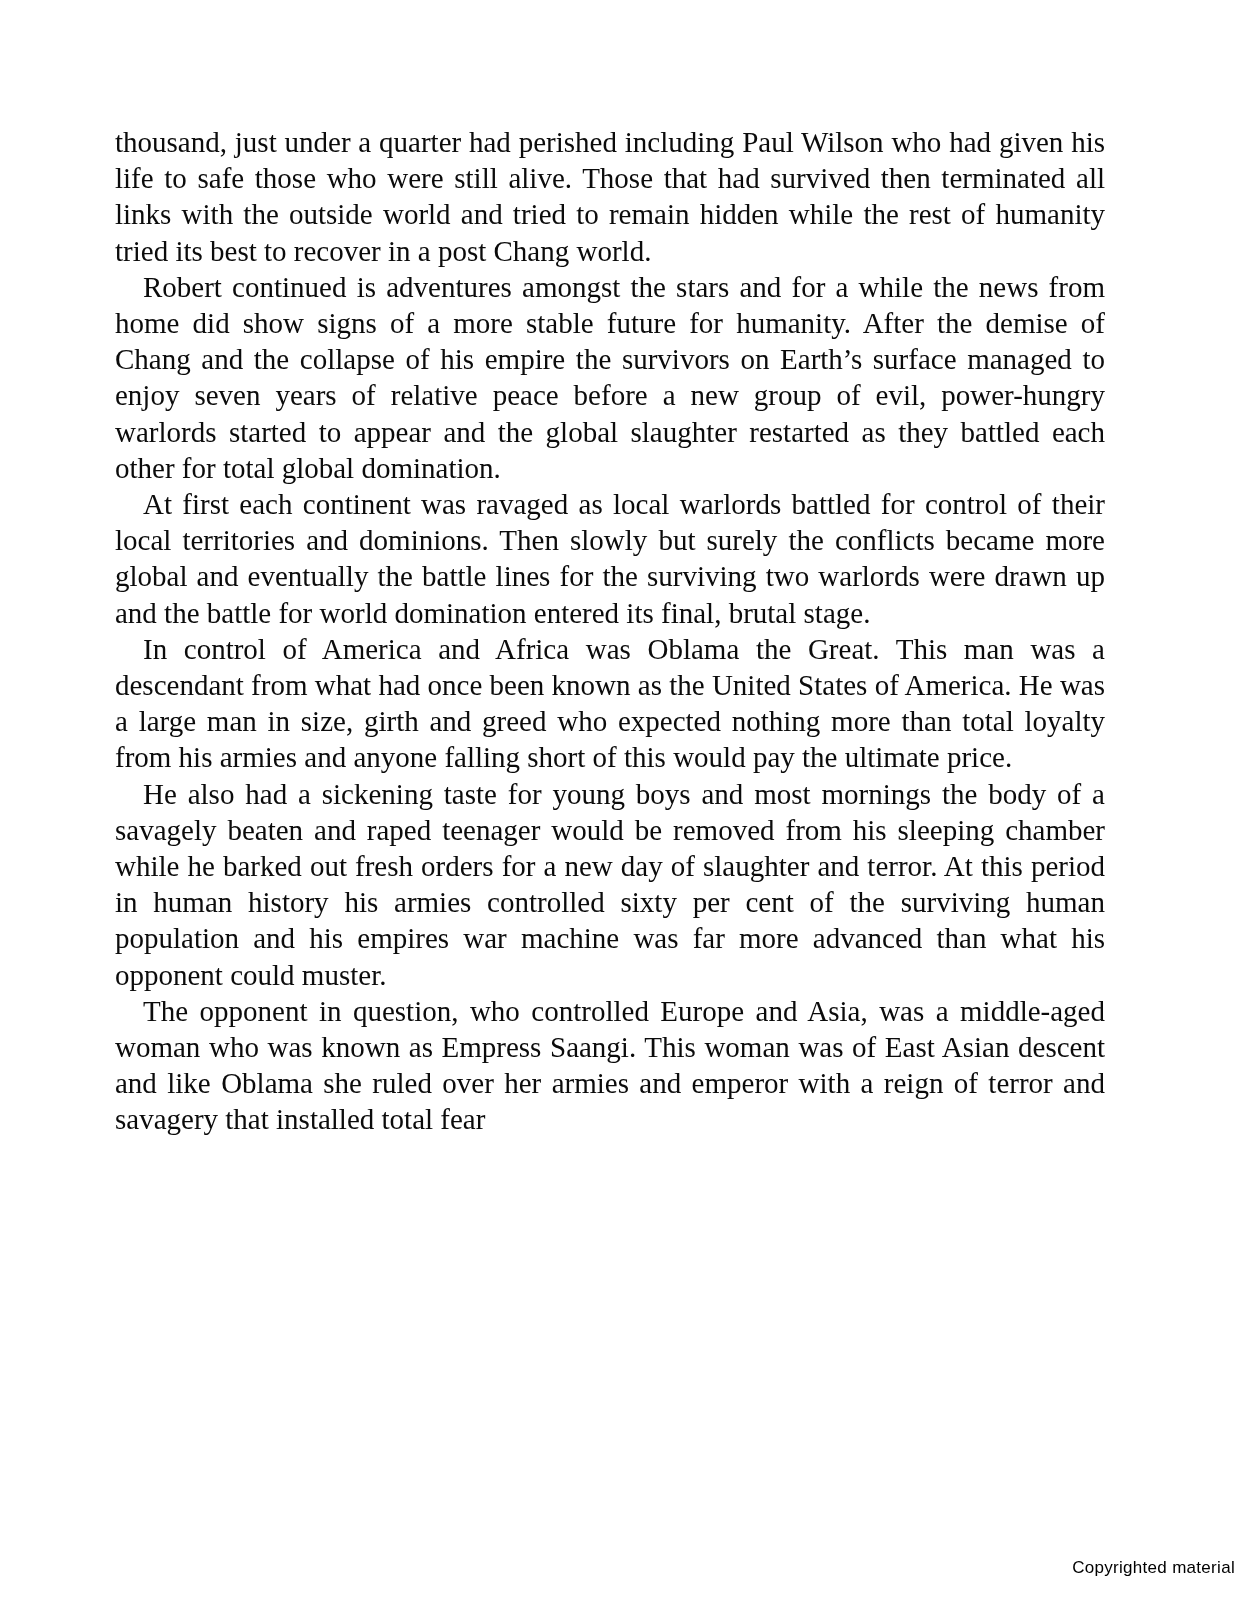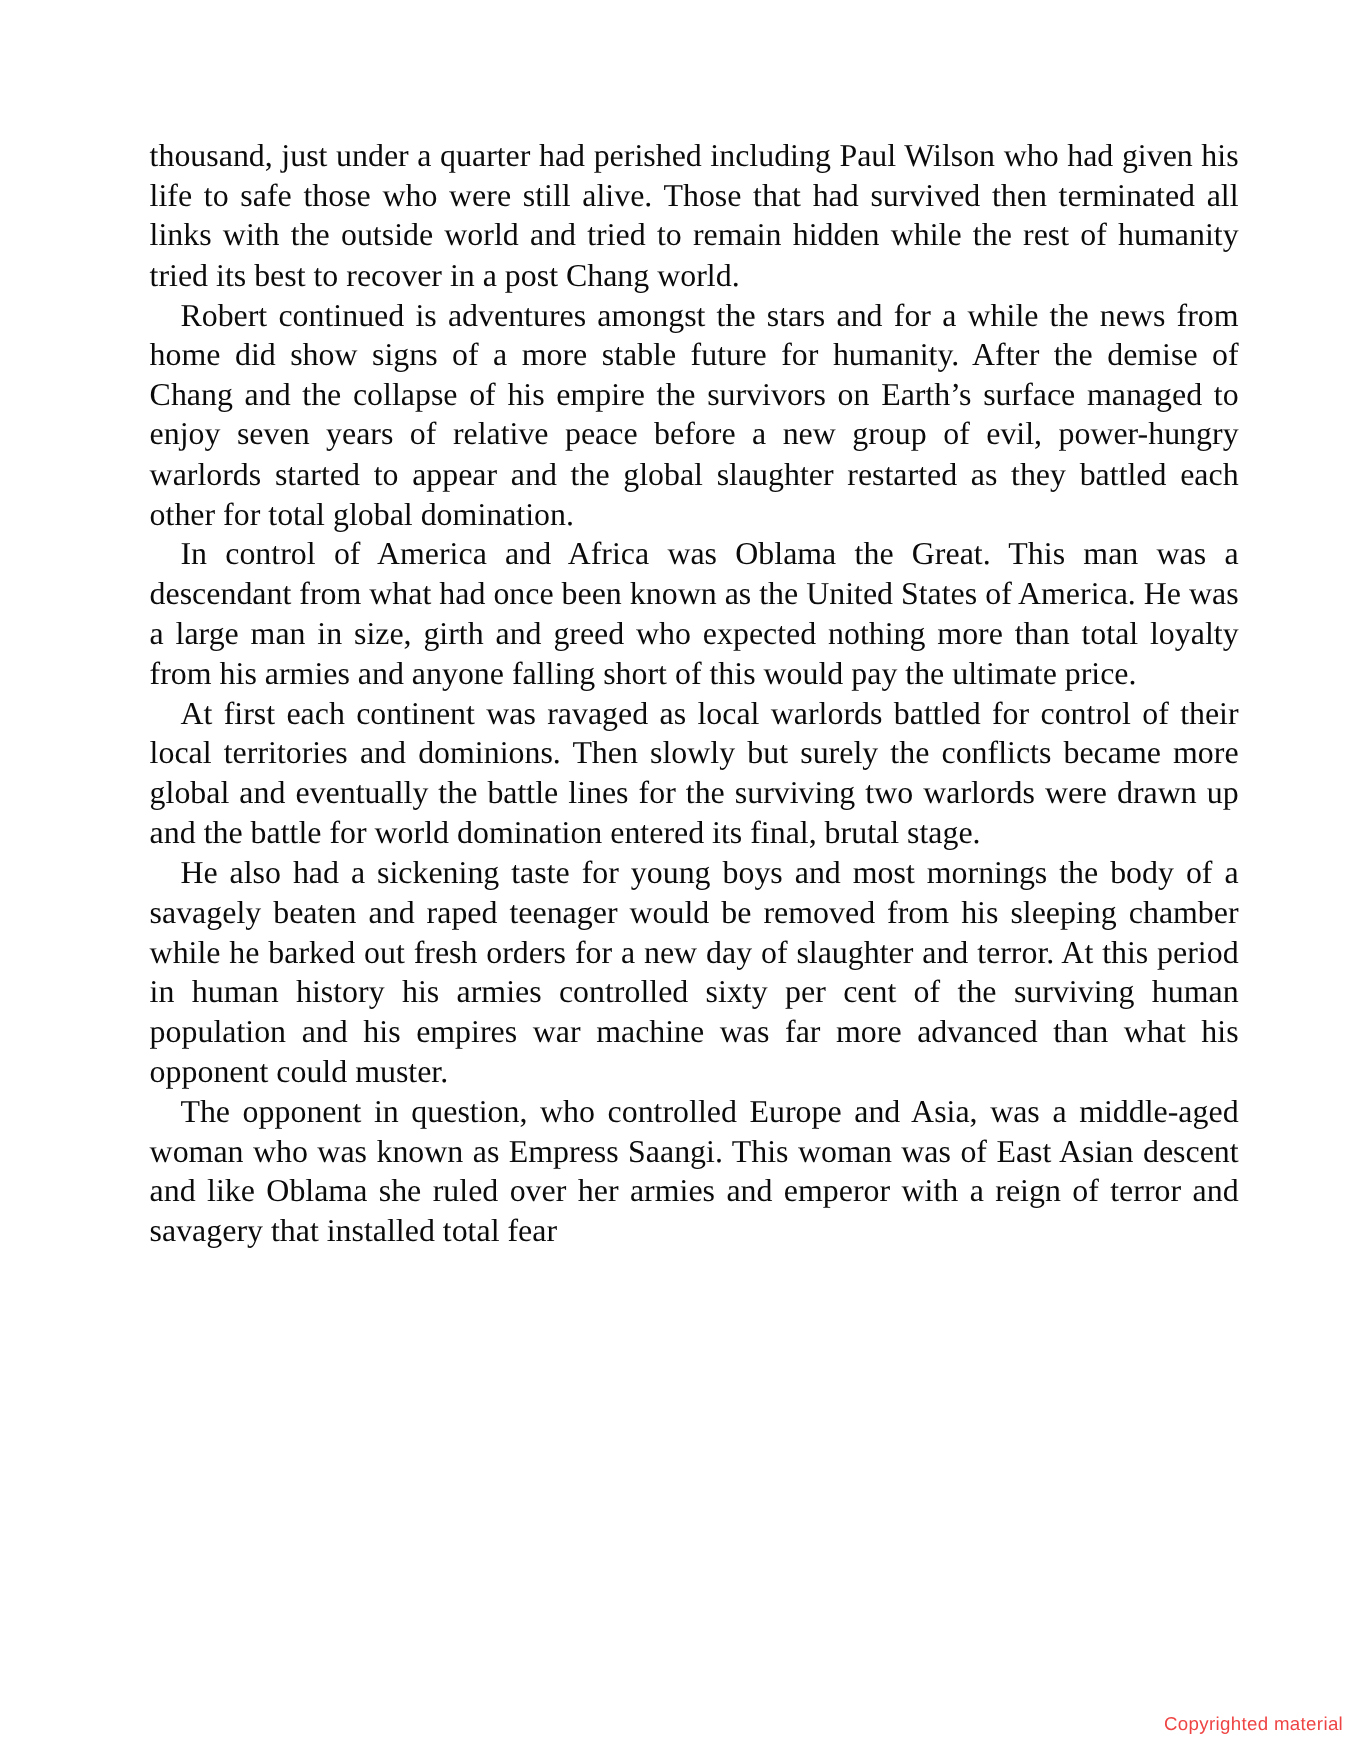--- a/index.html
+++ b/index.html
@@ -10,21 +10,20 @@
   body {
     width: 1243px;
     height: 1600px;
     position: relative;
     overflow: hidden;
   }
   .page {
     position: absolute;
     inset: 0;
     background: #ffffff;
-    margin-left: 21px;
   }
   .text-block {
     position: absolute;
     left: 115px;
     top: 124px;
     width: 990px;
     font-family: "Liberation Serif", "DejaVu Serif", serif;
     font-size: 29px;
     line-height: 36.2px;
     color: #0b0b0b;
@@ -32,34 +31,34 @@
   }
   .para {
     margin: 0;
     padding: 0;
   }
   .para.indent {
     text-indent: 28px;
   }
   .watermark {
     position: absolute;
-    right: 22px;
+    right: 8px;
     top: 1558px;
     font-family: "Liberation Sans", "DejaVu Sans", sans-serif;
     font-size: 17px;
-    color: #ef4444;
+    color: #000000;
     letter-spacing: 0.3px;
   }
 </style>
 </head>
 <body>
 
 <div class="page">
   <div class="text-block">
     <p class="para">thousand, just under a quarter had perished including Paul Wilson who had given his life to safe those who were still alive. Those that had survived then terminated all links with the outside world and tried to remain hidden while the rest of humanity tried its best to recover in a post Chang world.</p>
     <p class="para indent">Robert continued is adventures amongst the stars and for a while the news from home did show signs of a more stable future for humanity. After the demise of Chang and the collapse of his empire the survivors on Earth’s surface managed to enjoy seven years of relative peace before a new group of evil, power-hungry warlords started to appear and the global slaughter restarted as they battled each other for total global domination.</p>
+    <p class="para indent">At first each continent was ravaged as local warlords battled for control of their local territories and dominions. Then slowly but surely the conflicts became more global and eventually the battle lines for the surviving two warlords were drawn up and the battle for world domination entered its final, brutal stage.</p>
     <p class="para indent">In control of America and Africa was Oblama the Great. This man was a descendant from what had once been known as the United States of America. He was a large man in size, girth and greed who expected nothing more than total loyalty from his armies and anyone falling short of this would pay the ultimate price.</p>
-    <p class="para indent">At first each continent was ravaged as local warlords battled for control of their local territories and dominions. Then slowly but surely the conflicts became more global and eventually the battle lines for the surviving two warlords were drawn up and the battle for world domination entered its final, brutal stage.</p>
     <p class="para indent">He also had a sickening taste for young boys and most mornings the body of a savagely beaten and raped teenager would be removed from his sleeping chamber while he barked out fresh orders for a new day of slaughter and terror. At this period in human history his armies controlled sixty per cent of the surviving human population and his empires war machine was far more advanced than what his opponent could muster.</p>
     <p class="para indent">The opponent in question, who controlled Europe and Asia, was a middle-aged woman who was known as Empress Saangi. This woman was of East Asian descent and like Oblama she ruled over her armies and emperor with a reign of terror and savagery that installed total fear</p>
   </div>
   <div class="watermark">Copyrighted material</div>
 </div>
 
 </body></html>

